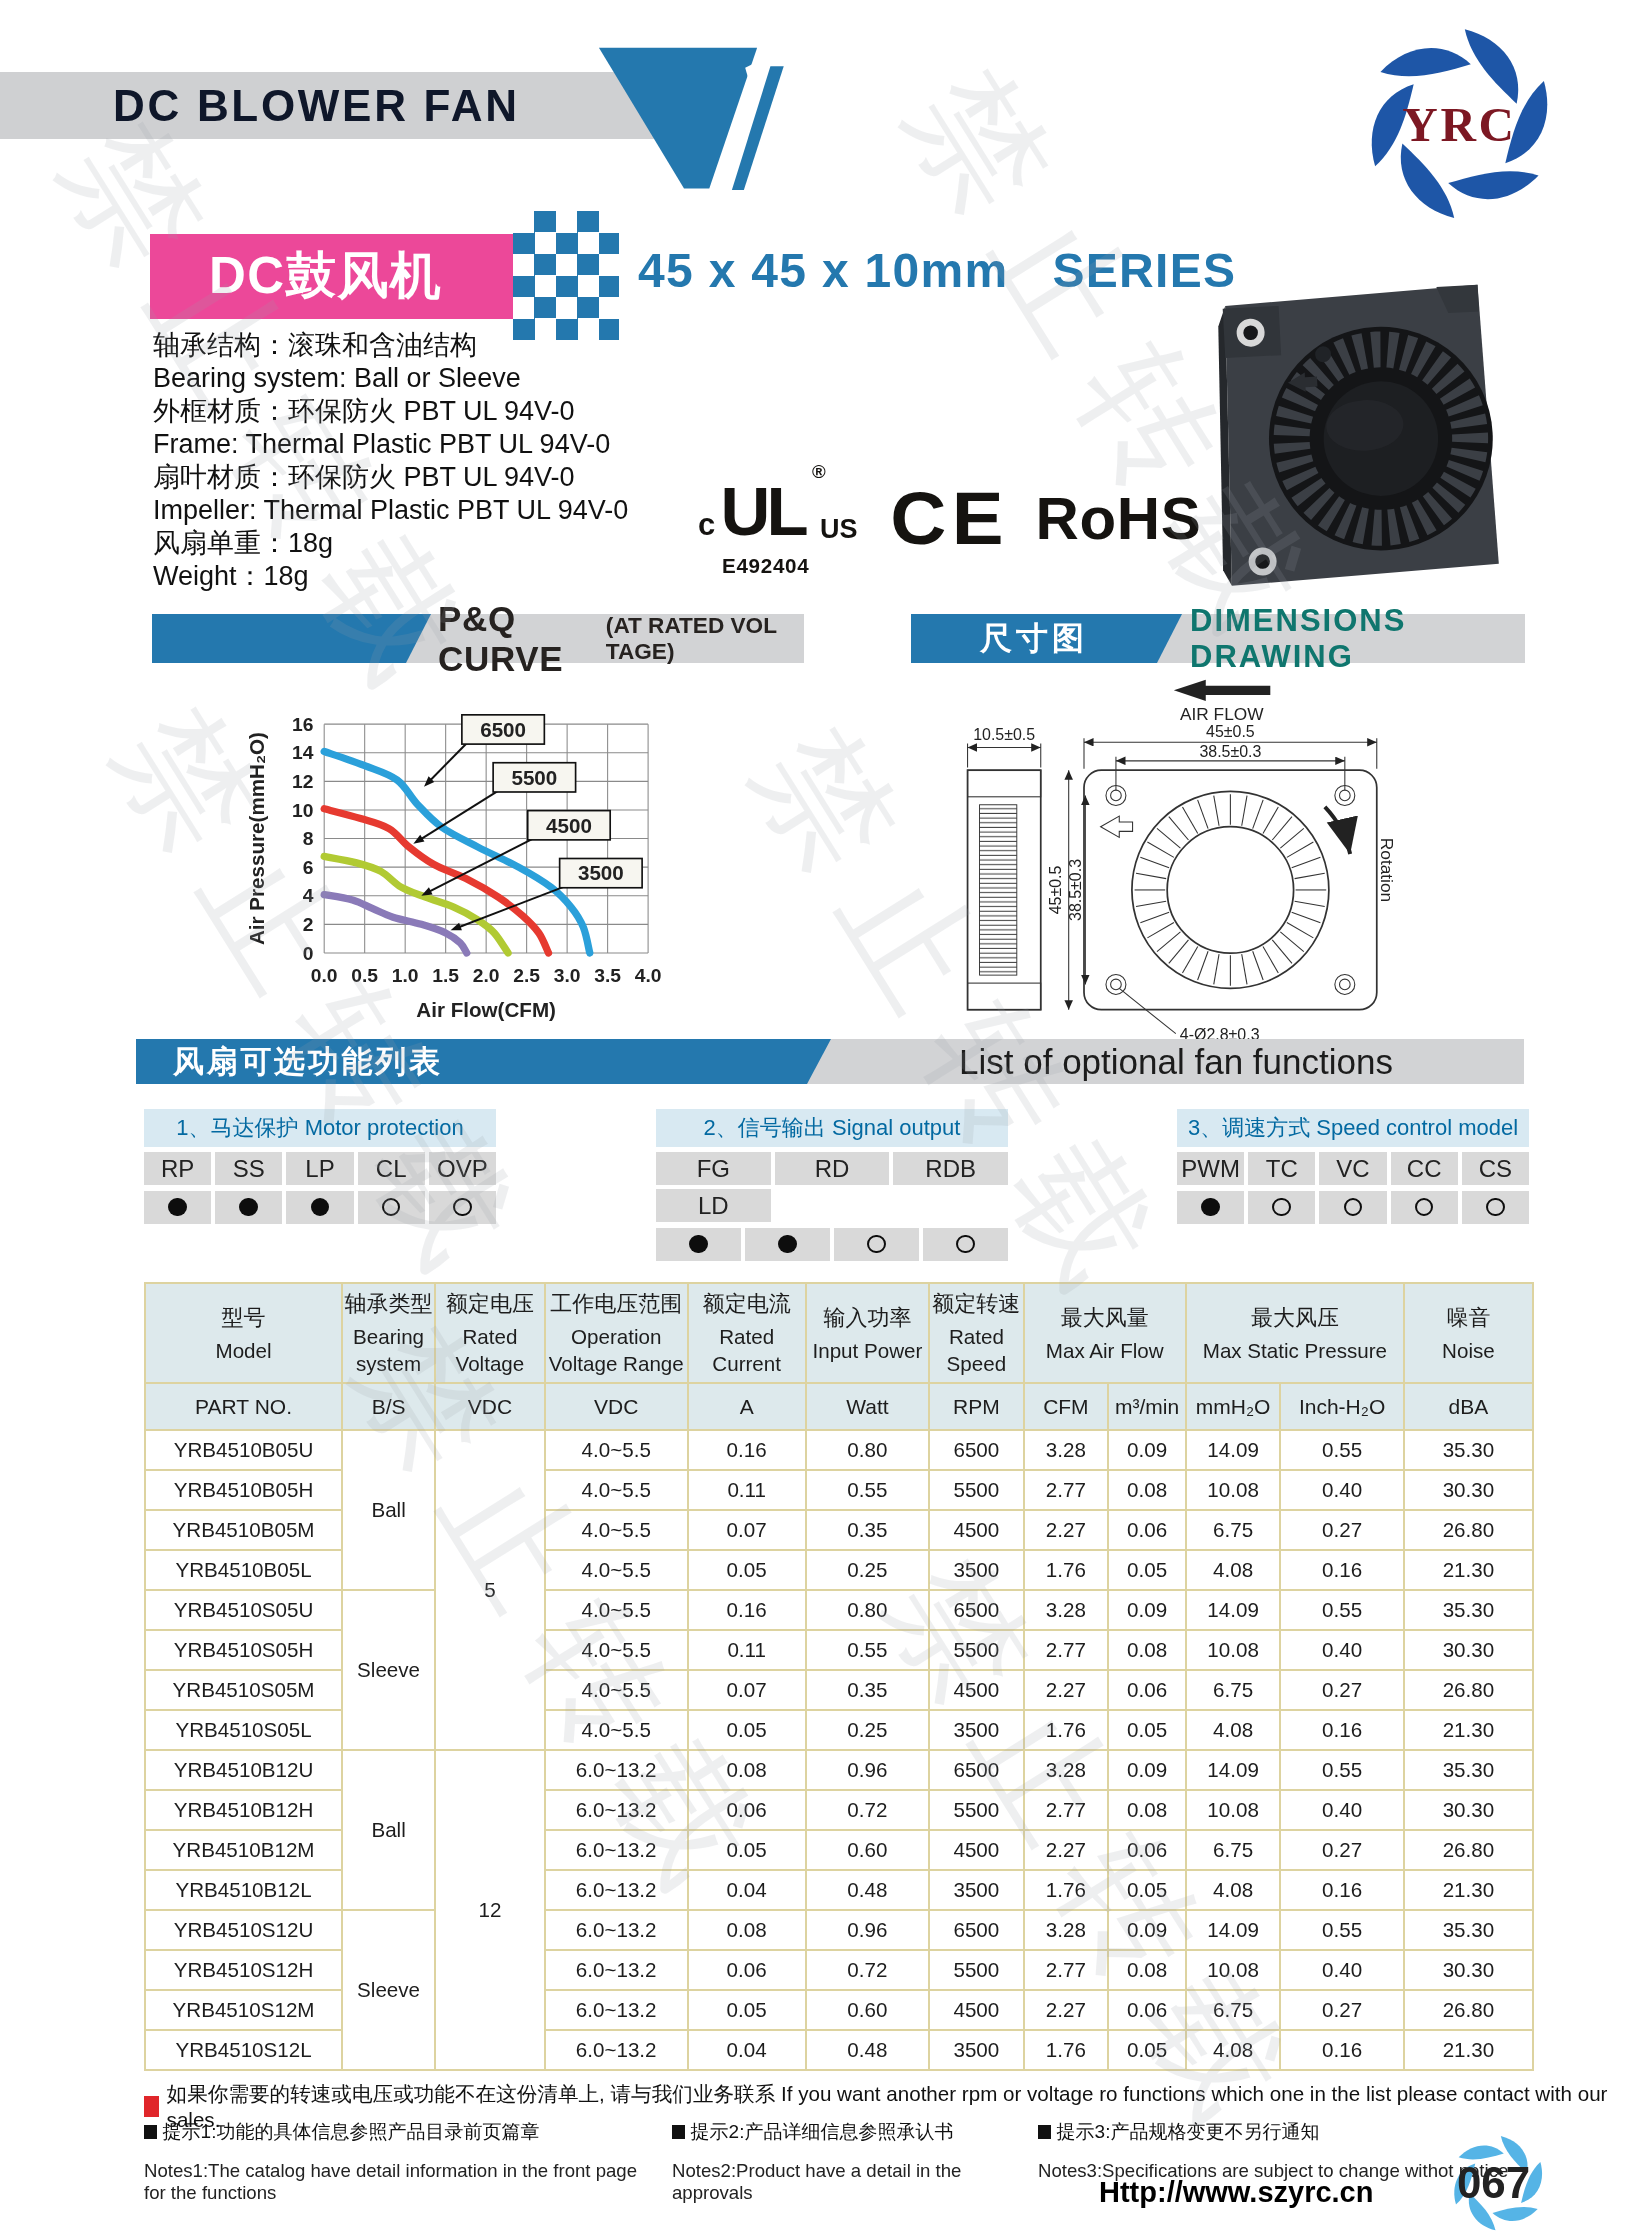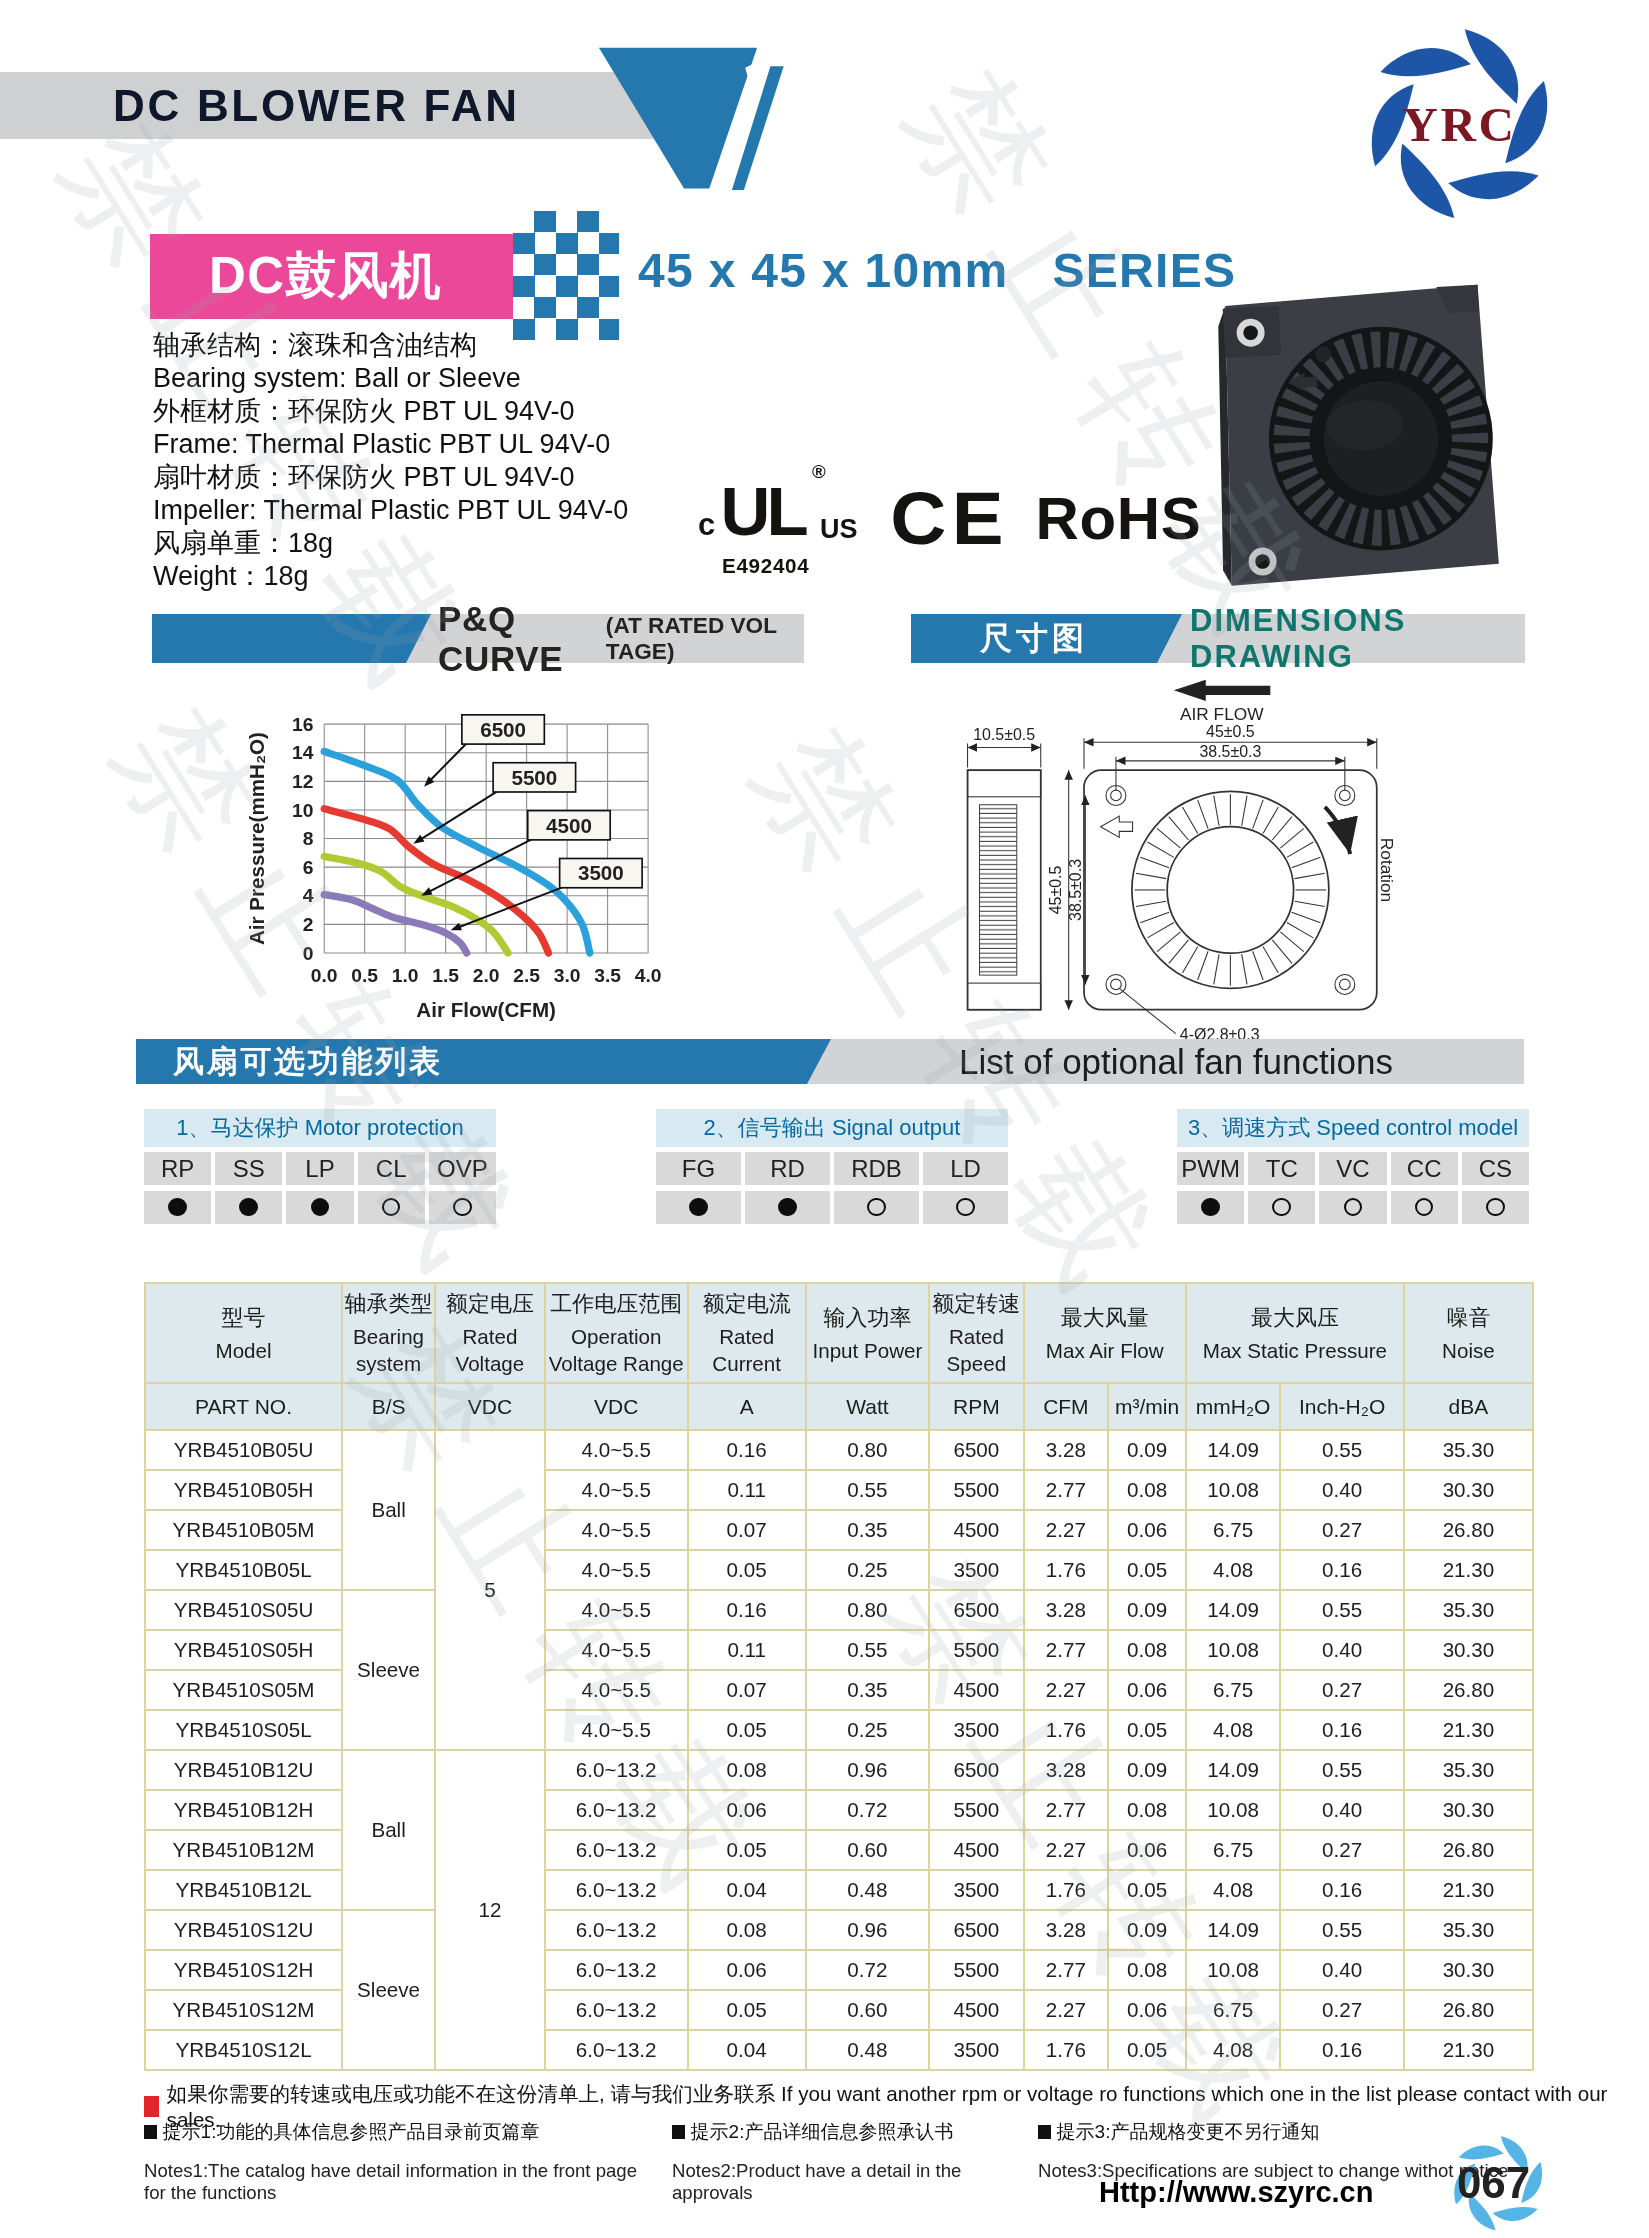--- a/index.html
+++ b/index.html
@@ -390,21 +390,21 @@
       <div class="fg-cell">
         <span class="dot-hollow"></span>
       </div>
       <div class="fg-cell">
         <span class="dot-hollow"></span>
       </div>
     </div>
   </div>
 <div id="func-g2" class="func-group abs">
     <div class="fg-title">2、信号输出 Signal output</div>
-    <div class="fg-row" style="grid-template-columns:repeat(4,1fr)">
+    <div class="fg-row" style="grid-template-columns:repeat(3,1fr)">
       <div class="fg-cell">FG</div>
       <div class="fg-cell">RD</div>
       <div class="fg-cell">RDB</div>
       <div class="fg-cell">LD</div>
     </div>
     <div class="fg-row" style="grid-template-columns:repeat(4,1fr)">
       <div class="fg-cell">
         <span class="dot-filled"></span>
       </div>
       <div class="fg-cell">

